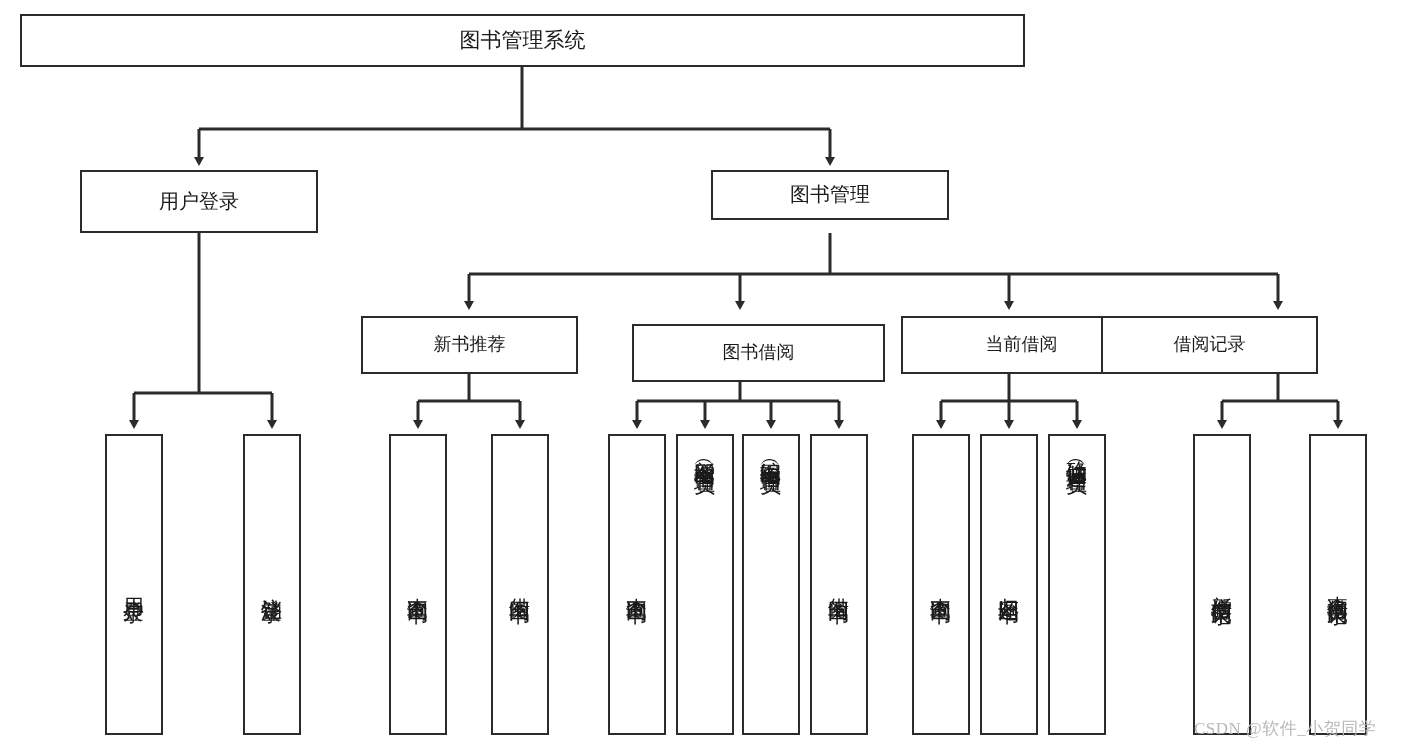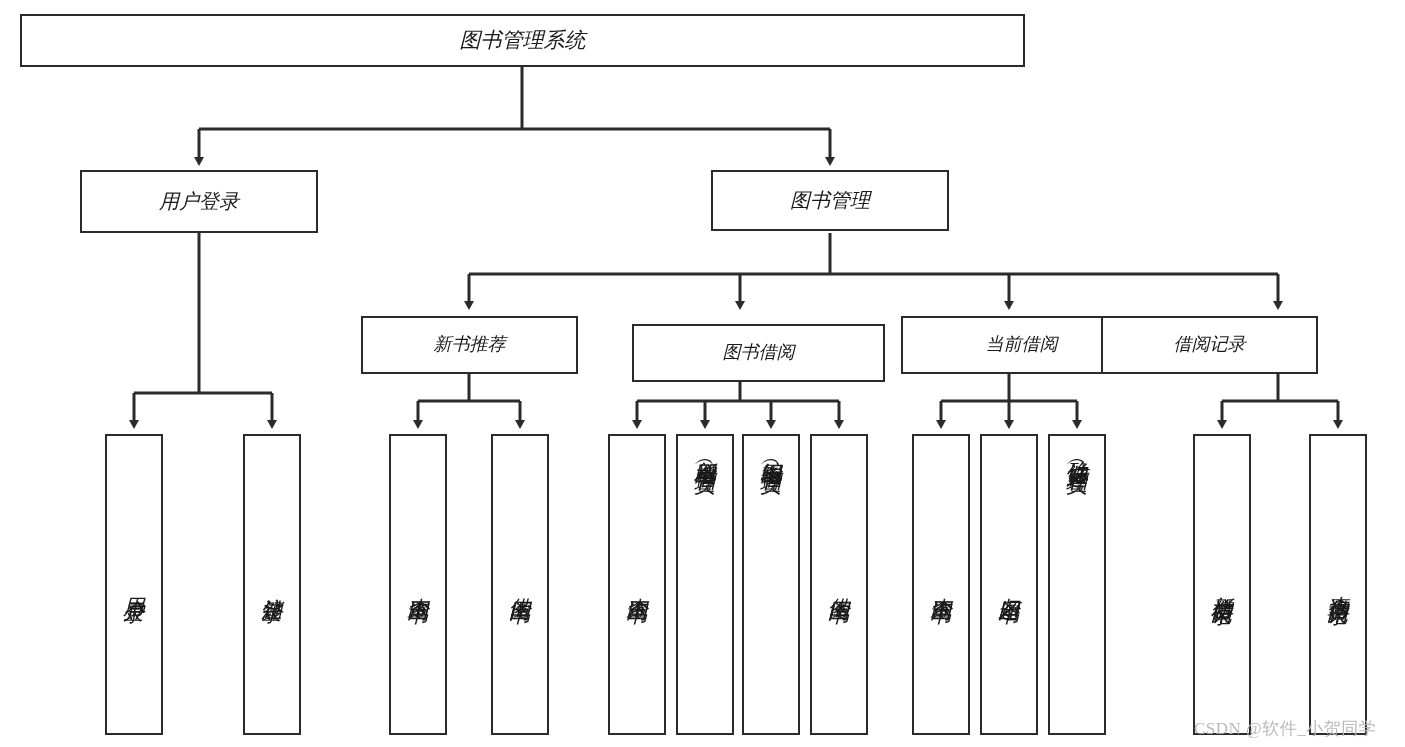--- a/index.html
+++ b/index.html
@@ -29,21 +29,20 @@
   .node {
     position: absolute;
     box-sizing: border-box;
     background: #ffffff;
     border: 2px solid #2b2b2b;
     display: flex;
     align-items: center;
     justify-content: center;
     color: #1a1a1a;
     z-index: 2;
-    font-style: italic;
   }
   .node .node-label {
     display: block;
     text-align: center;
     line-height: 1.08;
   }
   
   .node.root {
     font-size: 21px;
   }
@@ -151,21 +150,21 @@
   </svg>
 
   <div class="node root" style="left:20px; top:14px; width:1005px; height:53px;">
     <span class="node-label">图书管理系统</span>
   </div>
 
   <div class="node lvl2" style="left:80px; top:170px; width:238px; height:63px;">
     <span class="node-label">用户登录</span>
   </div>
 
-  <div class="node lvl2" style="left:711px; top:170px; width:238px; height:61px;">
+  <div class="node lvl2" style="left:711px; top:170px; width:238px; height:50px;">
     <span class="node-label">图书管理</span>
   </div>
 
   <div class="node lvl3" style="left:361px; top:316px; width:217px; height:58px;">
     <span class="node-label">新书推荐</span>
   </div>
 
   <div class="node lvl3" style="left:632px; top:324px; width:253px; height:58px;">
     <span class="node-label">图书借阅</span>
   </div>

